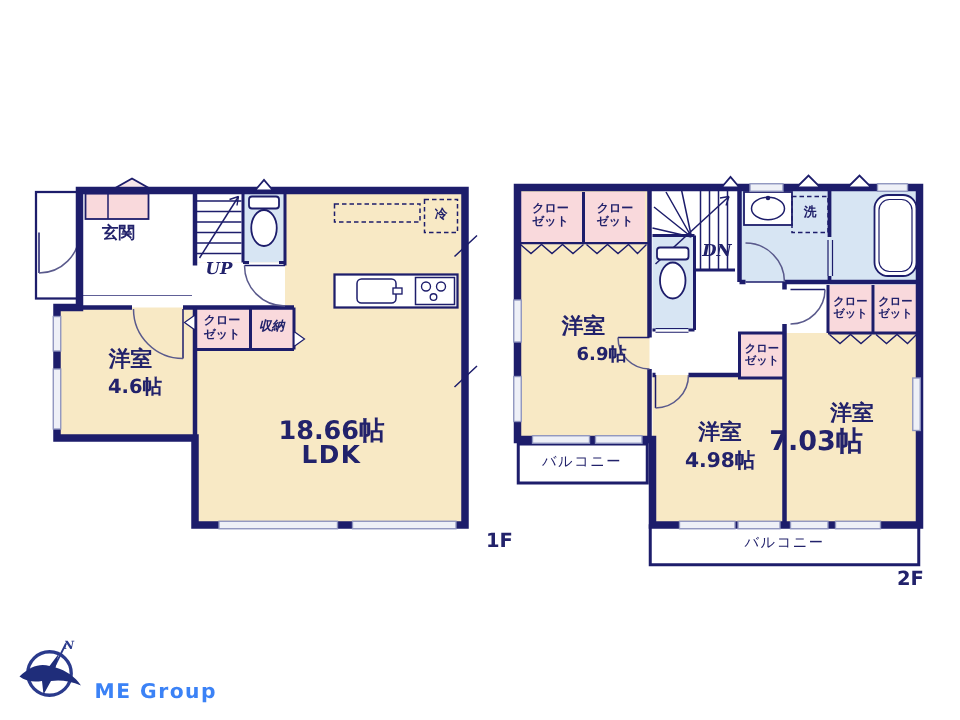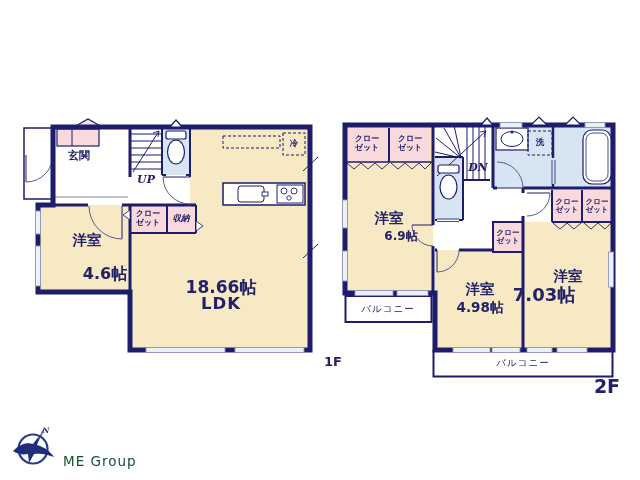--- a/index.html
+++ b/index.html
@@ -3,21 +3,21 @@
 <meta charset="utf-8">
 <style>
   html,body{margin:0;padding:0;background:#ffffff;}
   #canvas{position:relative;width:640px;height:480px;background:#ffffff;overflow:hidden;
           font-family:"DejaVu Sans",sans-serif;}
   #plan-svg{position:absolute;left:0;top:0;}
   .lbl{position:absolute;transform:translate(-50%,-50%);color:#22226b;font-weight:600;
        white-space:nowrap;text-align:center;line-height:1.12;}
   .lbl span{display:block;}
   .serif-it{font-family:"DejaVu Serif",serif;font-style:italic;font-weight:700;}
-  .logo-text{position:absolute;transform:translate(0,-50%);color:#14532d;font-weight:400;
+  .logo-text{position:absolute;transform:translate(0,-50%);color:#3b82f6;font-weight:700;
              letter-spacing:1px;}
 </style>
 </head>
 <body>
 
 <div id="canvas">
 
 <svg id="plan-svg" width="640" height="480" viewBox="0 0 640 480">
 
   <g>
@@ -201,21 +201,21 @@
   <g>
     <circle cx="33" cy="449" r="14.5" fill="none" stroke="#2a3a8c" stroke-width="2.2"></circle>
     <path d="M30,457 L44,429" stroke="#2a3a8c" stroke-width="1.2" fill="none"></path>
     <path d="M13,451 C20,444 27,442 33,444 L39,436 L37,445 C44,447 50,451 54,457
              C47,454 40,453 34,454 L29,463 L28,454 C22,455 17,454 13,451 Z" fill="#1f2d7a"></path>
   </g>
 </svg>
 
 <div class="lbl" style="left:79px;top:156px;font-size:11px;">玄関</div>
 <div class="lbl" style="left:87px;top:240px;font-size:14.5px;">洋室</div>
-<div class="lbl" style="left:105px;top:259px;font-size:16px;margin-top:15px;">4.6帖</div>
+<div class="lbl" style="left:90px;top:259px;font-size:13px;">4.6帖</div>
 <div class="lbl" style="left:148px;top:219px;font-size:8px;">
   <span>クロー</span>
   <span>ゼット</span>
 </div>
 <div class="lbl" style="left:181px;top:219px;font-size:8.5px;font-style:italic;">収納</div>
 <div class="lbl serif-it" style="left:146px;top:180px;font-size:11px;">UP</div>
 <div class="lbl" style="left:294px;top:144px;font-size:8.5px;">冷</div>
 <div class="lbl" style="left:221px;top:268px;font-size:16.5px;letter-spacing:1px;margin-top:36px;">LDK</div>
 <div class="lbl" style="left:221px;top:288px;font-size:17px;">18.66帖</div>
 <div class="lbl" style="left:305px;top:362px;font-size:13px;font-weight:700;margin-left:28px;">1F</div>
@@ -243,18 +243,18 @@
 <div class="lbl" style="left:597px;top:206px;font-size:7.5px;">
   <span>クロー</span>
   <span>ゼット</span>
 </div>
 <div class="lbl" style="left:480px;top:289px;font-size:14.5px;">洋室</div>
 <div class="lbl" style="left:480px;top:308px;font-size:13.5px;text-align:right;">4.98帖</div>
 <div class="lbl" style="left:568px;top:276px;font-size:14.5px;">洋室</div>
 <div class="lbl" style="left:544px;top:295px;font-size:18px;">7.03帖</div>
 <div class="lbl" style="left:388px;top:309px;font-size:9.5px;font-weight:500;letter-spacing:1px;">バルコニー</div>
 <div class="lbl" style="left:523px;top:363px;font-size:9.5px;font-weight:500;letter-spacing:1px;">バルコニー</div>
-<div class="lbl" style="left:607px;top:387px;font-size:19px;font-weight:700;">2F</div>
+<div class="lbl" style="left:607px;top:387px;font-size:13px;font-weight:700;">2F</div>
 
 <div class="logo-text" style="left:63px;top:461px;font-size:13.5px;">ME Group</div>
 <div class="lbl serif-it" style="left:46px;top:431px;font-size:7.5px;color:#2a3a8c;">N</div>
 
 </div>
 
 </body></html>

